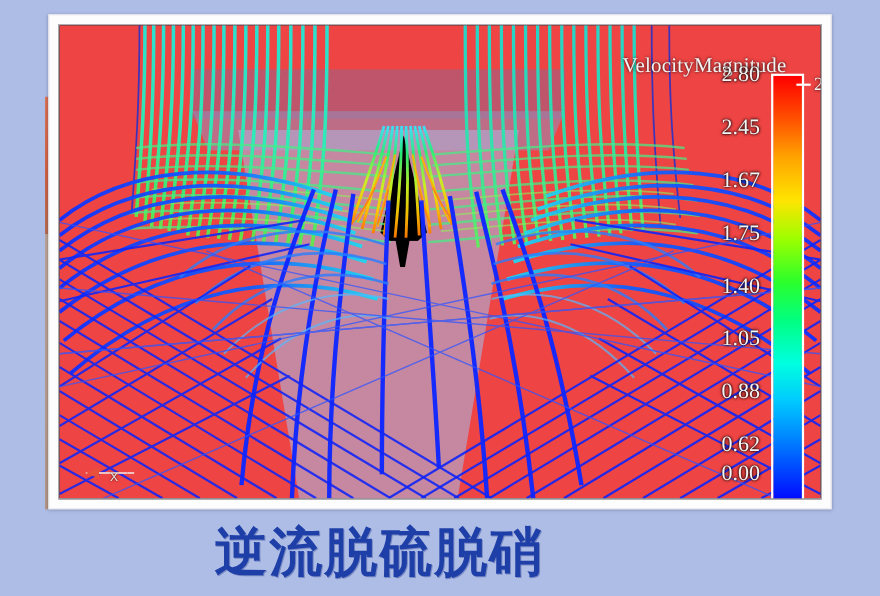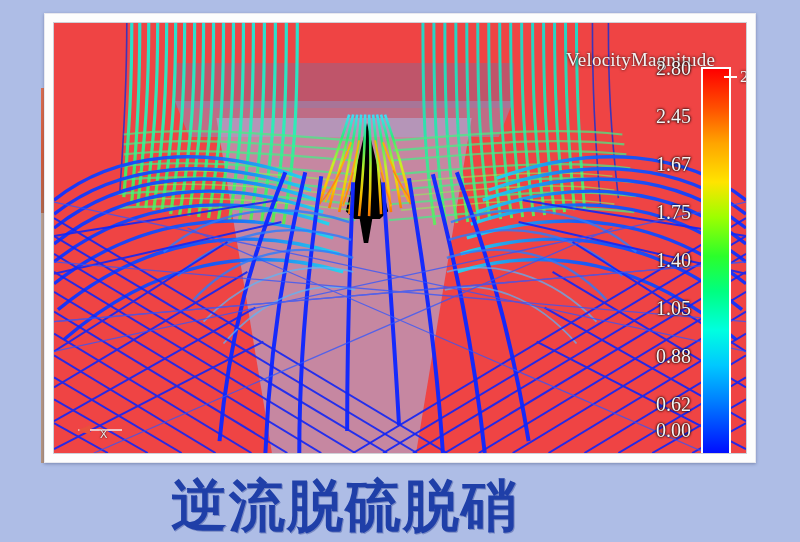--- a/index.html
+++ b/index.html
@@ -103,21 +103,21 @@
     font-family:"Liberation Sans",sans-serif;text-shadow:0 0 2px #000;
   }
 
   
   #caption{
     position:absolute;left:0;top:478px;width:690px;
     text-align:center;
     color:#1f3fa8;
     font-family:"DejaVu Sans","Liberation Sans",sans-serif;
     font-weight:bold;
-    font-size:56px;
+    font-size:48px;
     letter-spacing:2px;
     line-height:1;
     text-shadow:1px 1px 0 rgba(20,40,130,.35);
   }
 </style>
 </head>
 <body style="background: rgb(174, 189, 230);">
 
 <div id="left-strip"></div>
 <div id="left-strip2"></div>

